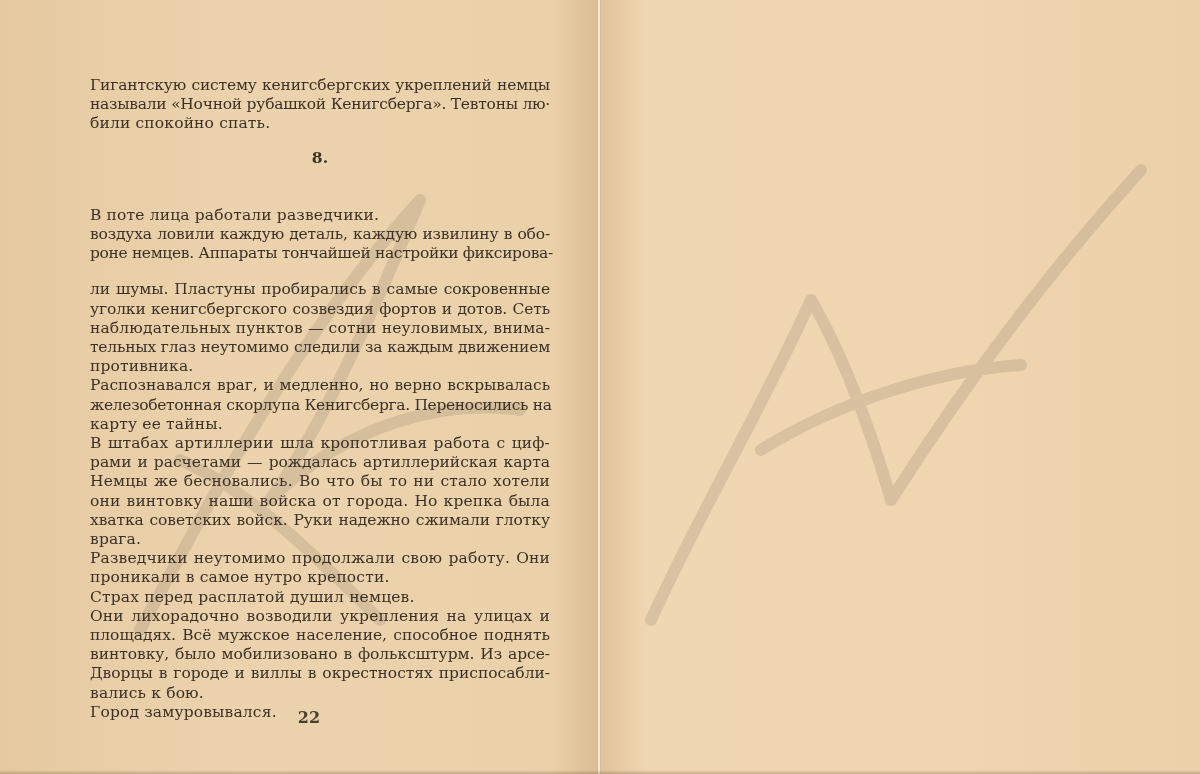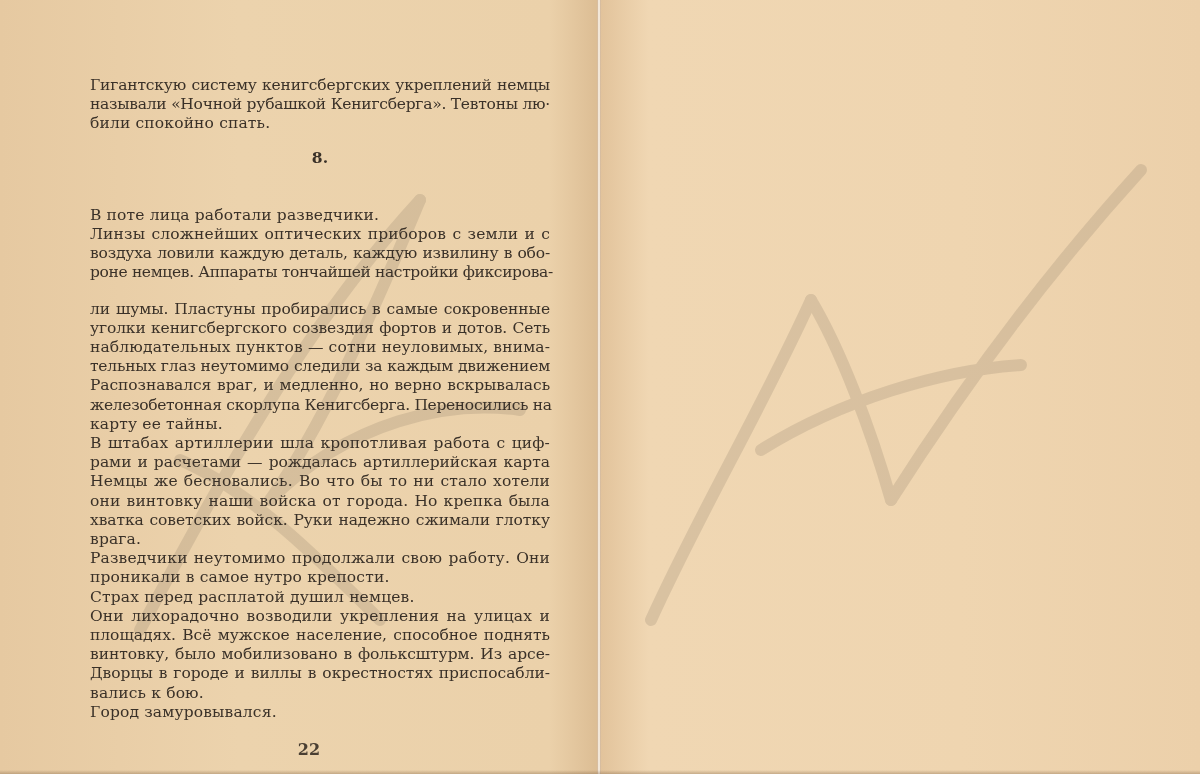--- a/index.html
+++ b/index.html
@@ -41,21 +41,21 @@
   .left-text { left: 90px; top: 76px; width: 460px; }
   .para { margin: 0; text-align: justify; text-align-last: left; }
   .line { display: block; white-space: nowrap; text-align: justify; text-align-last: justify; }
   .line.last { text-align-last: left; }
   .section-num {
     display: block; text-align: center; font-weight: bold; font-size: 15.5px;
   }
   .page-num {
     position: absolute; font-size: 16px; font-weight: bold; text-align: center; width: 40px;
   }
-  .page-num-left { left: 289px; top: 740px; color: #4a3f33; }
+  .page-num-left { left: 289px; top: 708px; color: #4a3f33; }
   .sp { display: block; height: 4px; }
 </style>
 </head>
 <body>
 
 <div class="spread">
 
   <div class="page page-left">
     <svg class="watermark" style="left:120px; top:170px;" width="420" height="470" viewBox="0 0 420 470">
       <g fill="none" stroke="#8a7a66" stroke-width="12" stroke-linecap="round">
@@ -71,27 +71,27 @@
           <span class="line" style="display: block; letter-spacing: -0.26px;">называли «Ночной рубашкой Кенигсберга». Тевтоны лю·</span>
           <span class="line last" style="display: block;">били спокойно спать.</span>
         </div>
         <span class="sp" style="height: 14px;"></span>
         <span class="section-num">8.</span>
         <span class="sp" style="height: 18px;"></span>
         <div class="para">
           <span class="line last" style="padding-left: 0px; display: block; margin-top: 21px;">В поте лица работали разведчики.</span>
         </div>
         <div class="para">
-          <span class="line" style="padding-left: 0px; display: block;">Линзы сложнейших оптических приборов с земли и с</span>
           <span class="line" style="display: block; letter-spacing: -0.18px;">воздуха ловили каждую деталь, каждую извилину в обо-</span>
           <span class="line" style="display: block; letter-spacing: -0.36px;">роне немцев. Аппараты тончайшей настройки фиксирова-</span>
           <span class="line" style="display: block; letter-spacing: -0.06px; margin-top: 17px;">ли шумы. Пластуны пробирались в самые сокровенные</span>
           <span class="line" style="display: block; letter-spacing: -0.14px;">уголки кенигсбергского созвездия фортов и дотов. Сеть</span>
           <span class="line" style="display: block;">наблюдательных пунктов — сотни неуловимых, внима-</span>
           <span class="line" style="display: block; letter-spacing: -0.21px;">тельных глаз неутомимо следили за каждым движением</span>
+          <span class="line last" style="display: block;">противника.</span>
         </div>
         <div class="para">
           <span class="line" style="padding-left: 0px; display: block; letter-spacing: -0.08px;">Распознавался враг, и медленно, но верно вскрывалась</span>
           <span class="line" style="display: block; letter-spacing: -0.33px;">железобетонная скорлупа Кенигсберга. Переносились на</span>
           <span class="line last" style="display: block;">карту ее тайны.</span>
         </div>
         <div class="para">
           <span class="line" style="padding-left: 0px; display: block;">В штабах артиллерии шла кропотливая работа с циф-</span>
           <span class="line" style="display: block; letter-spacing: -0.03px;">рами и расчетами — рождалась артиллерийская карта</span>
         </div>

